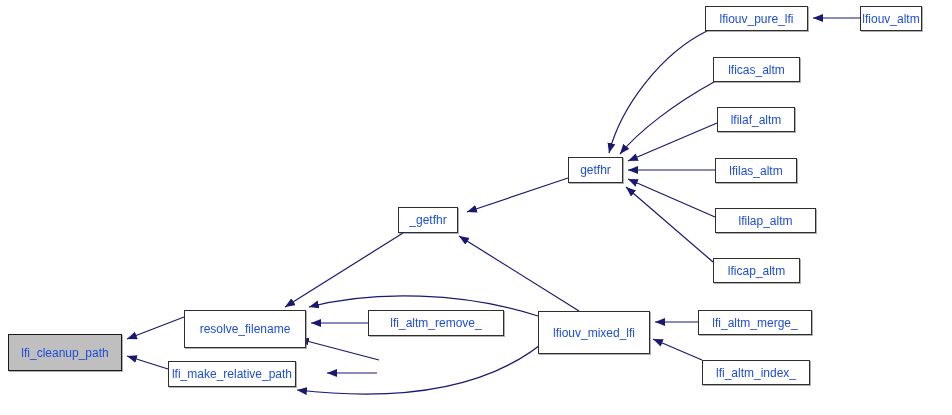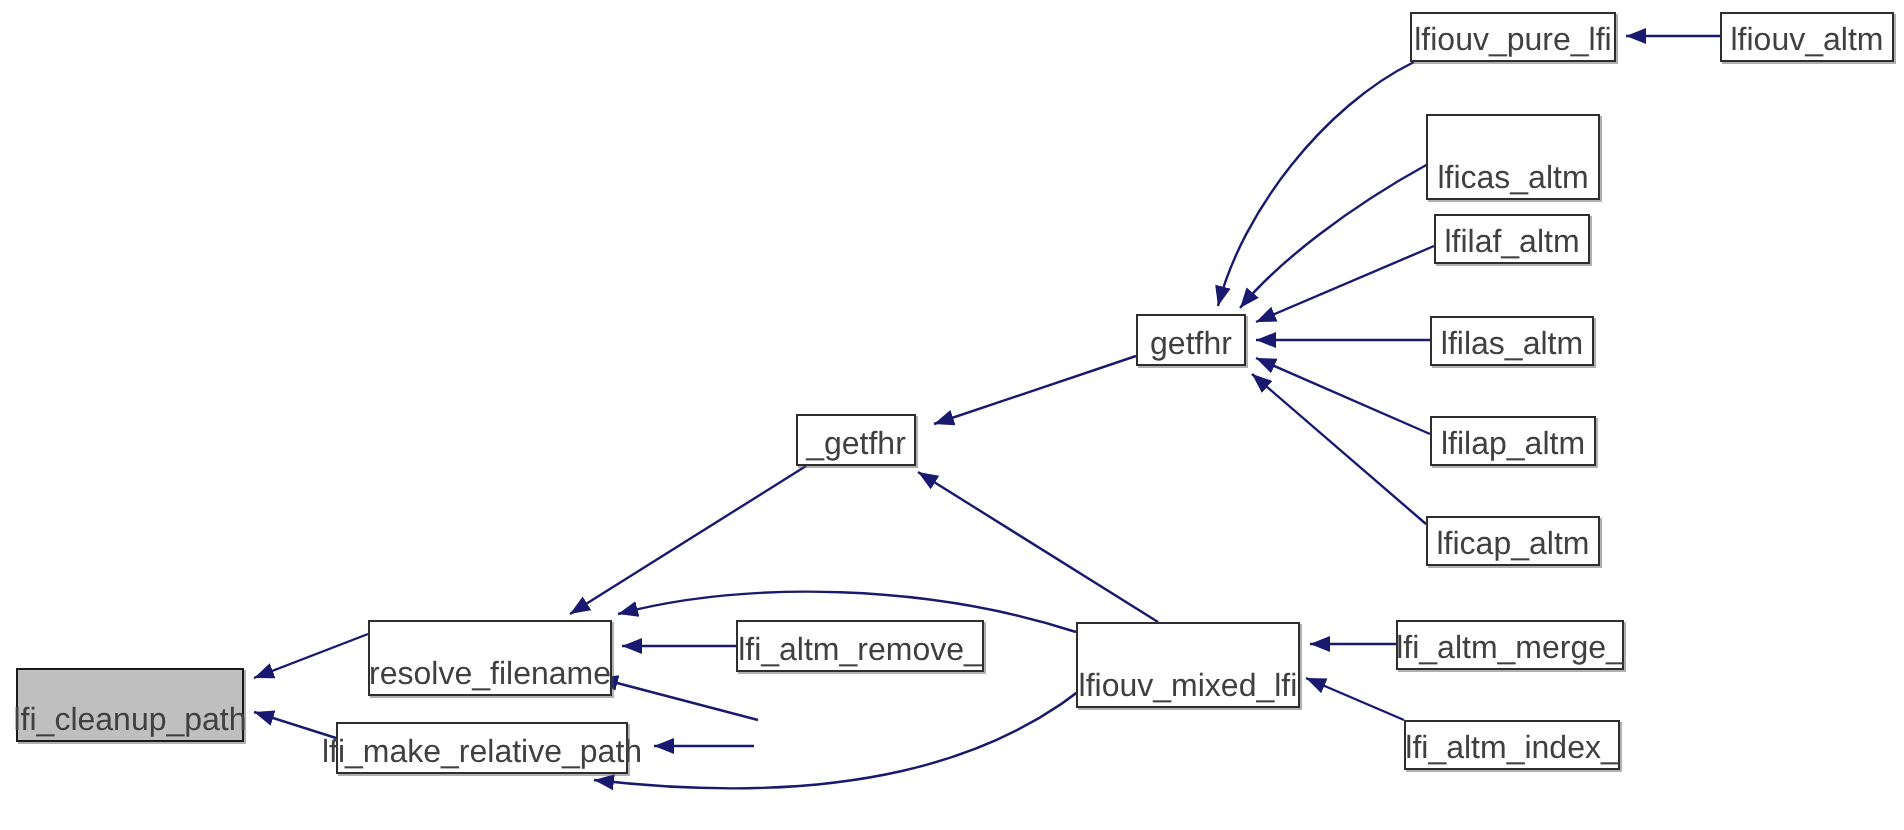--- a/index.html
+++ b/index.html
@@ -22,24 +22,24 @@
     width: 952px;
     height: 415px;
   }
   .node {
     position: absolute;
     box-sizing: border-box;
     background: #ffffff;
     border: 1px solid #2e2e2e;
     box-shadow: 1px 1px 0 rgba(80,80,80,0.45);
     display: flex;
-    align-items: flex-end;
+    align-items: center;
     justify-content: center;
-    font-size: 16px;
-    color: #404040;
+    font-size: 12px;
+    color: #1d4ed8;
     white-space: nowrap;
     cursor: pointer;
   }
   .node.highlight {
     background: #bfbfbf;
     border-color: #1a1a1a;
     cursor: default;
   }
   .node span { pointer-events: none; }
 </style>
@@ -78,62 +78,62 @@
   </svg>
 
   <div class="node highlight" style="left:8px;   top:334px; width:114px; height:37px">
     <span>lfi_cleanup_path</span>
   </div>
 
   <div class="node" style="left:184px; top:310px; width:122px; height:38px">
     <span>resolve_filename</span>
   </div>
 
-  <div class="node" style="left:168px; top:361px; width:146px; height:26px">
+  <div class="node" style="left:168px; top:361px; width:128px; height:26px">
     <span>lfi_make_relative_path</span>
   </div>
 
-  <div class="node" style="left:368px; top:310px; width:124px; height:26px">
+  <div class="node" style="left:368px; top:310px; width:136px; height:26px">
     <span>lfi_altm_remove_</span>
   </div>
 
 
   <div class="node" style="left:398px; top:207px; width:60px;  height:26px">
     <span>_getfhr</span>
   </div>
 
   <div class="node" style="left:568px; top:157px; width:55px;  height:26px">
     <span>getfhr</span>
   </div>
 
   <div class="node" style="left:538px; top:311px; width:112px; height:43px">
     <span>lfiouv_mixed_lfi</span>
   </div>
 
   <div class="node" style="left:705px; top:6px;   width:103px; height:25px">
     <span>lfiouv_pure_lfi</span>
   </div>
 
-  <div class="node" style="left:860px; top:6px;   width:87px;  height:25px">
+  <div class="node" style="left:860px; top:6px;   width:62px;  height:25px">
     <span>lfiouv_altm</span>
   </div>
 
-  <div class="node" style="left:713px; top:57px;  width:87px;  height:43px">
+  <div class="node" style="left:713px; top:57px;  width:87px;  height:25px">
     <span>lficas_altm</span>
   </div>
 
   <div class="node" style="left:715px; top:158px; width:82px;  height:25px">
     <span>lfilas_altm</span>
   </div>
 
   <div class="node" style="left:717px; top:107px; width:78px;  height:25px">
     <span>lfilaf_altm</span>
   </div>
 
-  <div class="node" style="left:715px; top:208px; width:83px;  height:25px">
+  <div class="node" style="left:715px; top:208px; width:101px;  height:25px">
     <span>lfilap_altm</span>
   </div>
 
   <div class="node" style="left:713px; top:258px; width:87px;  height:25px">
     <span>lficap_altm</span>
   </div>
 
   <div class="node" style="left:698px; top:310px; width:114px; height:25px">
     <span>lfi_altm_merge_</span>
   </div>

